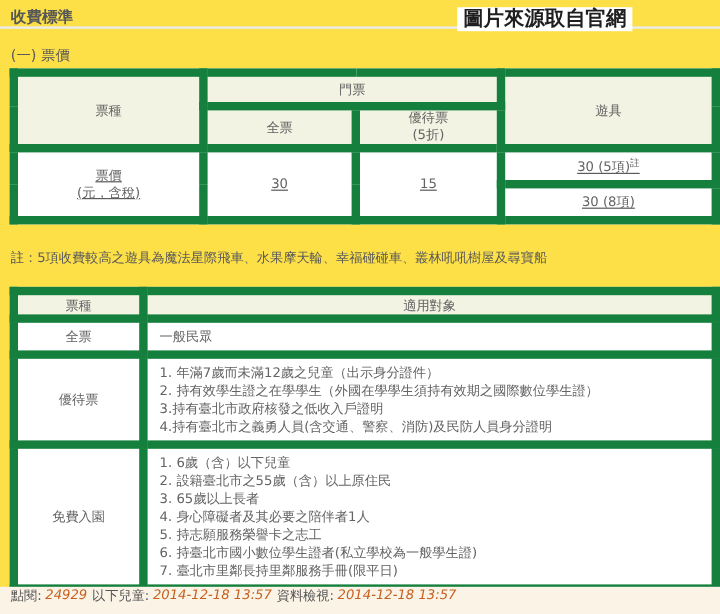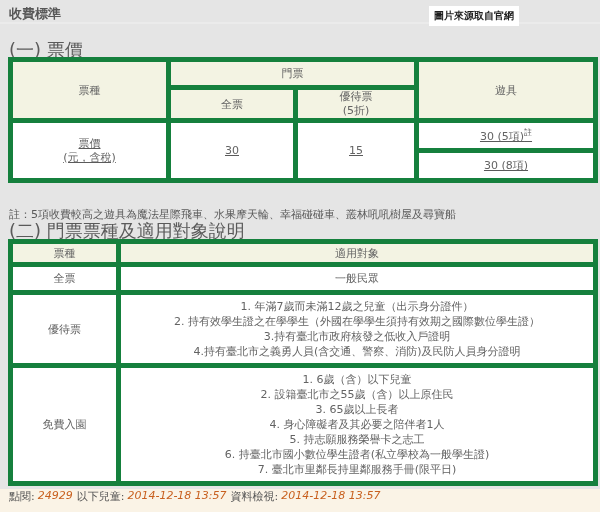--- a/index.html
+++ b/index.html
@@ -4,44 +4,43 @@
 <style>
   * { box-sizing: border-box; margin: 0; padding: 0; }
   html, body { width: 600px; height: 512px; }
   body {
     font-family: "DejaVu Sans", "Liberation Sans", sans-serif;
     background: #ffffff;
     color: #5a5a5a;
     position: relative;
     overflow: hidden;
   }
-  .page { width: 600px; height: 512px; position: relative; background: #e5e5e5; }
+  .page { width: 600px; height: 512px; position: relative; background: #fde047; }
 
   .page-title {
     position: absolute; top: 5px; left: 9px;
     font-size: 13px; font-weight: bold; color: #575757;
   }
   .title-rule {
     position: absolute; top: 22px; left: 0; width: 600px;
     border-top: 2px solid #ebebeb;
   }
   .source-note {
     position: absolute; top: 6px; left: 381px;
-    font-size: 10px; font-weight: bold; color: #1f1f1f;
+    font-size: 17px; font-weight: bold; color: #1f1f1f;
     background: #ffffff; padding: 0 5px; line-height: 20px;
     z-index: 2;
-    margin-left: 48px;
   }
 
-  .section-heading { position: absolute; left: 9px; font-size: 18px; color: #5a5a5a; }
+  .section-heading { position: absolute; left: 9px; font-size: 12px; color: #5a5a5a; }
   .heading-1 { top: 38px; }
   .heading-2 { top: 219px; }
 
   table { border-collapse: collapse; table-layout: fixed; background: #fff; }
-  td, th { border: 5px solid #15803d; font-weight: normal; font-size: 11px; color: #636363; }
+  td, th { border: 7px solid #15803d; font-weight: normal; font-size: 11px; color: #636363; }
 
   .fee-table {
     position: absolute; top: 57px; left: 8px; width: 585px;
   }
   .fee-table th { background: #f3f3e3; text-align: center; }
   .fee-table td { text-align: center; }
   .fee-table .r1 { height: 28px; }
   .fee-table .r2 { height: 33px; }
   .fee-table .rb { height: 30px; text-decoration: underline; }
   .two-line span { display: block; line-height: 14px; }
@@ -50,21 +49,21 @@
   .note-line {
     position: absolute; top: 191px; left: 9px;
     font-size: 11px; color: #5a5a5a; margin-top: 16px;
   }
 
   .type-table {
     position: absolute; top: 239px; left: 8px; width: 585px;
   }
   .type-table th { background: #f3f3e3; text-align: center; height: 23px; }
   .type-table td.col-type { text-align: center; }
-  .type-table td.col-desc { text-align: center; padding: 4px 10px; }
+  .type-table td.col-desc { text-align: left; padding: 4px 10px; }
   .lines { white-space: pre-line; line-height: 15px; display: block; }
   .type-table td { vertical-align: middle; }
   .row-single td { height: 23px; }
 
   .footer-bar {
     position: absolute; top: 489px; left: 0; width: 600px; height: 23px;
     background: #faf3e6;
     font-size: 11px; color: #555;
     display: flex; padding-left: 9px;
   }
@@ -113,21 +112,20 @@
       <td><span>30 (5項)</span><sup class="note-sup">註</sup></td>
     </tr>
     <tr class="rb">
       <td>30 (8項)</td>
     </tr>
   </tbody>
     </table>
 
   <div class="note-line">註：5項收費較高之遊具為魔法星際飛車、水果摩天輪、幸福碰碰車、叢林吼吼樹屋及尋寶船</div>
 
-  <div class="section-heading heading-2">(二) 門票票種及適用對象說明</div>
 
   <table class="type-table">
     <colgroup>
       <col style="width:108px">
         <col style="width:477px">
     </colgroup>
     <tbody>
         <tr>
       <th>票種</th>
       <th>適用對象</th>

